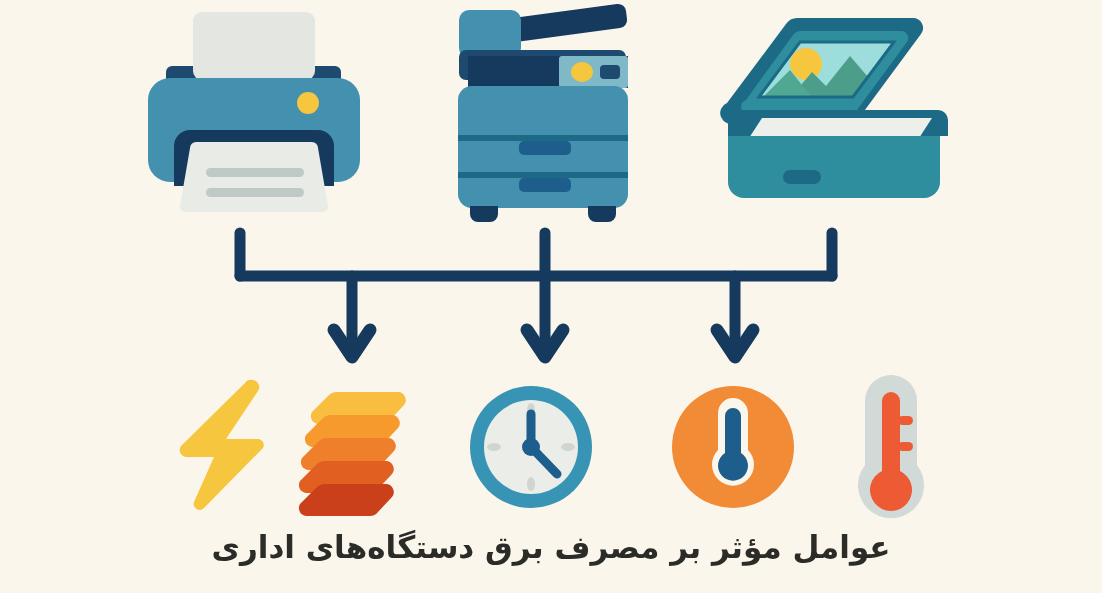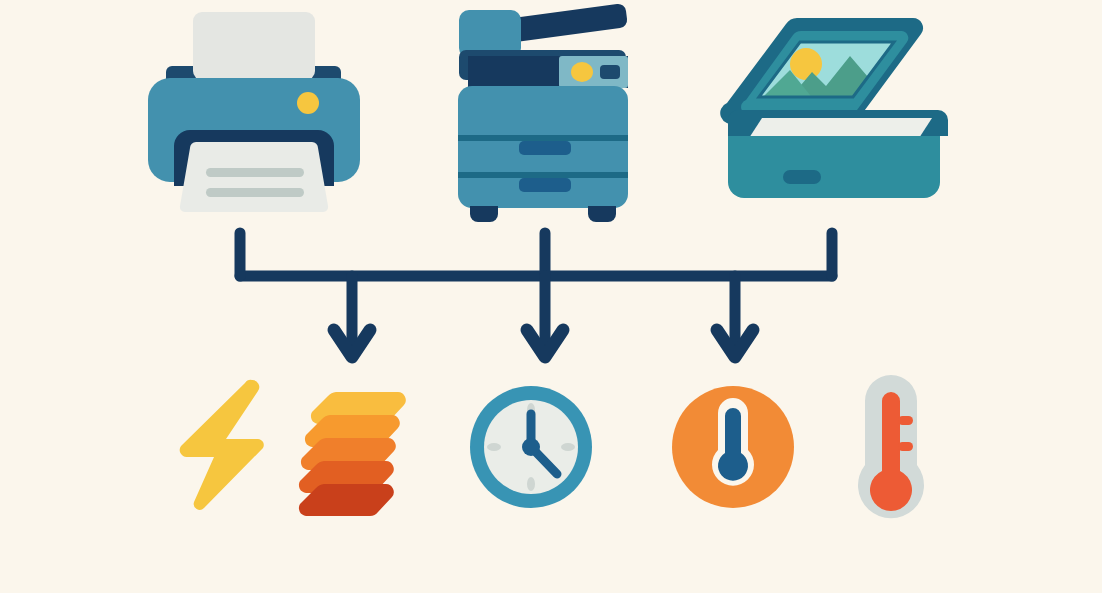--- a/index.html
+++ b/index.html
@@ -167,14 +167,15 @@
     </g>
 
     <g>
       <path d="M891 375 a26 26 0 0 1 26 26 v64 a33 33 0 1 1 -52 0 v-64 a26 26 0 0 1 26 -26 z" fill="#D2DAD8"></path>
       <path d="M891 392 a9 9 0 0 1 9 9 v70 a21 21 0 1 1 -18 0 v-70 a9 9 0 0 1 9 -9 z" fill="#ED5B35"></path>
       <rect x="898" y="416" width="15" height="9" rx="4.5" fill="#ED5B35"></rect>
       <rect x="898" y="442" width="15" height="9" rx="4.5" fill="#ED5B35"></rect>
     </g>
   </svg>
 
+  <div class="title">عوامل مؤثر بر مصرف برق دستگاه‌های اداری</div>
 
 </div>
 
 </body></html>

